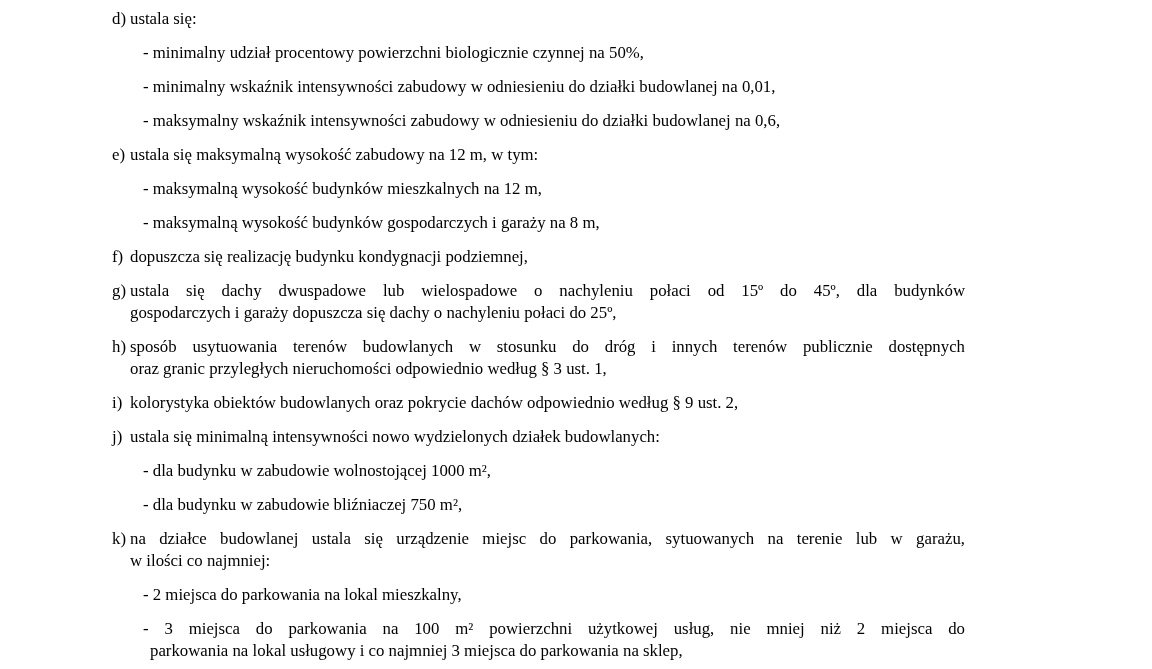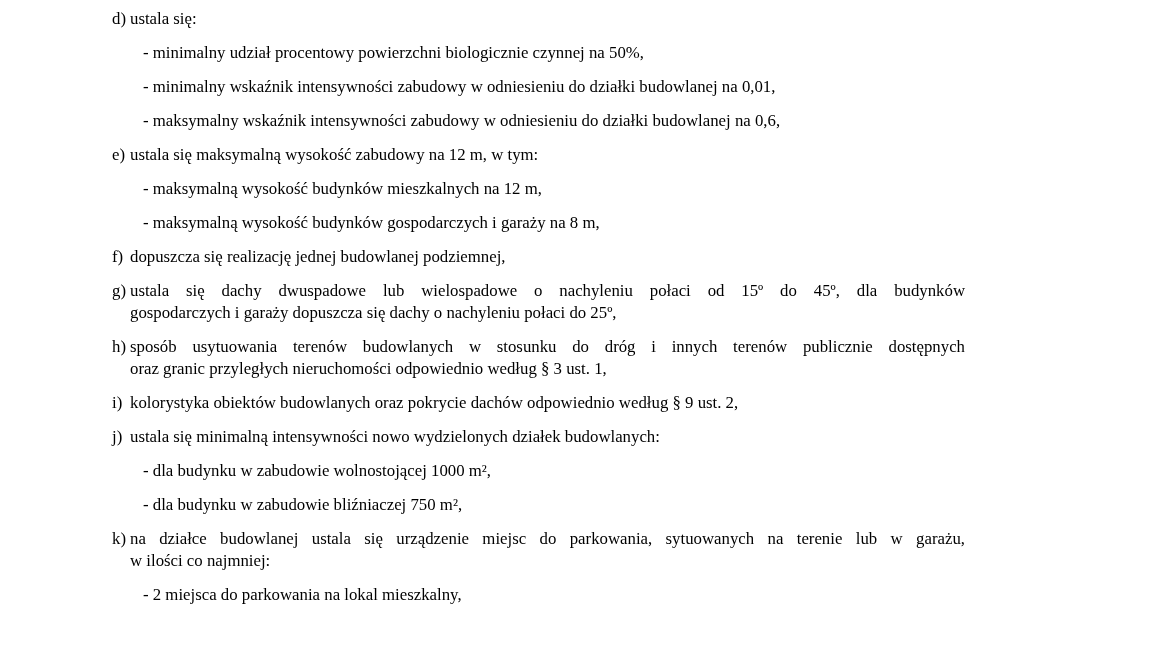--- a/index.html
+++ b/index.html
@@ -46,21 +46,21 @@
 
   <div class="para dash">
     <div class="line">- maksymalną wysokość budynków mieszkalnych na 12 m,</div>
   </div>
 
   <div class="para dash">
     <div class="line">- maksymalną wysokość budynków gospodarczych i garaży na 8 m,</div>
   </div>
 
   <div class="para letter">
-    <div class="line"><span class="lbl">f)</span><span>dopuszcza się realizację jednej budowlanej podziemnej,</span></div>
+    <div class="line"><span class="lbl">f)</span><span>dopuszcza się realizację budynku kondygnacji podziemnej,</span></div>
   </div>
 
   <div class="para letter">
     <div class="line justify"><span class="lbl">g)</span><span>ustala się dachy dwuspadowe lub wielospadowe o nachyleniu połaci od 15º do 45º, dla budynków</span></div>
     <div class="line">gospodarczych i garaży dopuszcza się dachy o nachyleniu połaci do 25º,</div>
   </div>
 
   <div class="para letter">
     <div class="line justify"><span class="lbl">h)</span><span>sposób usytuowania terenów budowlanych w stosunku do dróg i innych terenów publicznie dostępnych</span></div>
     <div class="line">oraz granic przyległych nieruchomości odpowiednio według § 3 ust. 1,</div>
@@ -84,14 +84,18 @@
 
   <div class="para letter">
     <div class="line justify"><span class="lbl">k)</span><span>na działce budowlanej ustala się urządzenie miejsc do parkowania, sytuowanych na terenie lub w garażu,</span></div>
     <div class="line">w ilości co najmniej:</div>
   </div>
 
   <div class="para dash">
     <div class="line">- 2 miejsca do parkowania na lokal mieszkalny,</div>
   </div>
 
+  <div class="para dash">
+    <div class="line justify">- 3 miejsca do parkowania na 100 m² powierzchni użytkowej usług, nie mniej niż 2 miejsca do</div>
+    <div class="line">parkowania na lokal usługowy i co najmniej 3 miejsca do parkowania na sklep,</div>
+  </div>
 
 </div>
 
 </body></html>

